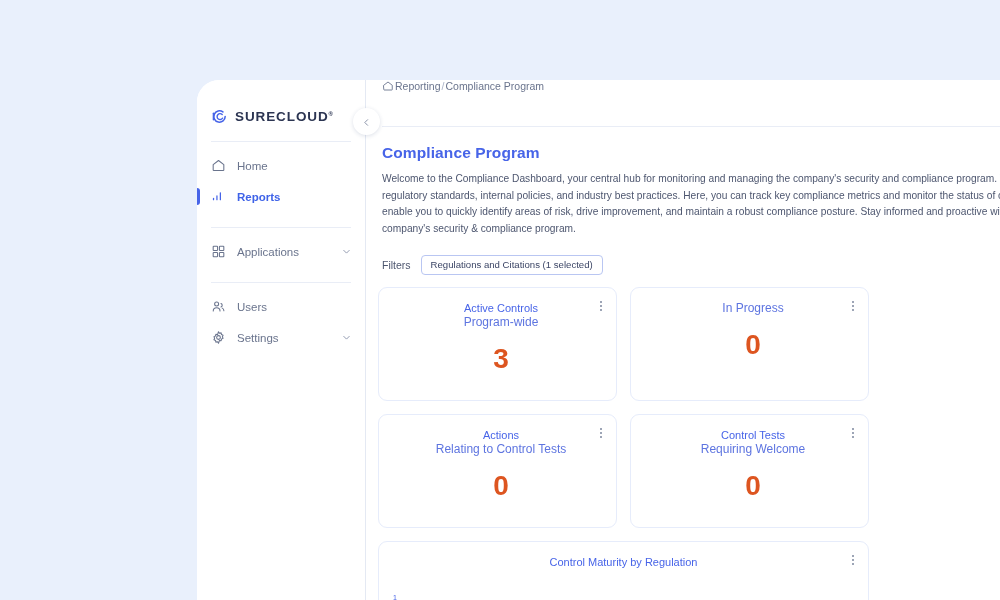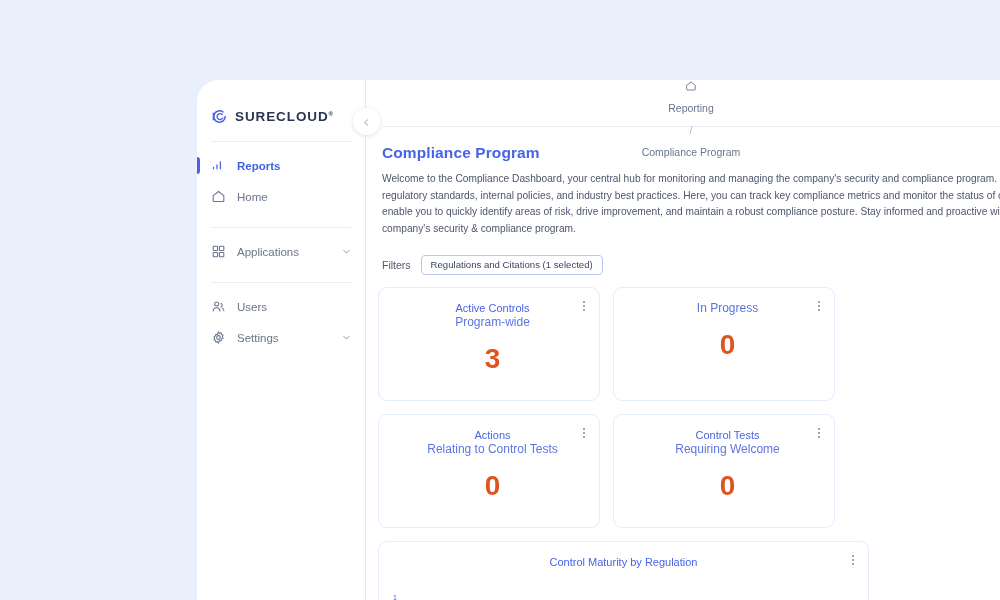--- a/index.html
+++ b/index.html
@@ -83,23 +83,23 @@
 
   
   #main {
     flex: 1;
     height: 520px;
     background: #ffffff;
     position: relative;
     overflow: hidden;
   }
   .crumb-row {
-    display: flex; align-items: center; gap: 10px;
+    display: flex; gap: 1px;
     height: 46px; padding-left: 16px;
-    font-size: 10.5px; color: #6a748d; flex-direction: column;
+    font-size: 10.5px; color: #6a748d;
   }
   .crumb-row .home-ico { width: 12px; height: 12px; flex: 0 0 12px; }
   .crumb-sep { color: #aab2c6; }
   .crumb-cur { color: #6a748d; }
   .crumb-rule { height: 1px; background: #e9edf6; margin: 0 0 0 16px; }
 
   .page-title {
     color: #4764e8;
     font-size: 15.5px; font-weight: 700;
     padding: 17px 0 0 16px;
@@ -137,21 +137,21 @@
     width: 640px;
   }
   .row { display: flex; gap: 13px; margin-bottom: 13px; }
 
   .card {
     background: #ffffff;
     border: 1px solid #e6ecfb;
     border-radius: 9px;
     position: relative;
   }
-  .kpi-card { width: 222px; height: 114px; padding-left: 7px; }
+  .kpi-card { width: 239px; height: 114px; padding-left: 7px; }
   .card-head {
     padding-top: 13px;
     text-align: center;
   }
   .card-title {
     color: #4764e8; font-size: 11px; font-weight: 400;
     line-height: 14px;
   }
   .card-sub {
     color: #5d74e0; font-size: 12px; line-height: 14px;
@@ -194,38 +194,38 @@
             <path d="M20 12a8 8 0 1 1-3.2-6.4" stroke="#4764e8" stroke-width="2.2" fill="none" stroke-linecap="round"></path>
             <path d="M15.8 9.2a4.2 4.2 0 1 0 .6 5.2" stroke="#4764e8" stroke-width="2" fill="none" stroke-linecap="round"></path>
           </svg>
         </span>
         <span class="brand-text"><span>SURECLOUD</span><sup>®</sup></span>
       </div>
 
       <div class="side-divider"></div>
 
       <div class="nav-group">
+        <div class="nav-item">
+          <span class="nav-ico">
+            <svg viewBox="0 0 24 24" width="15" height="15" fill="none" stroke="#6a748d" stroke-width="1.7" stroke-linecap="round" stroke-linejoin="round">
+              <path d="M3.5 10.5 12 4l8.5 6.5V19a1 1 0 0 1-1 1h-15a1 1 0 0 1-1-1z"></path>
+            </svg>
+          </span>
+          <span class="nav-label">Home</span>
+        </div>
+
         <div class="nav-item active">
           <span class="nav-ico">
             <svg viewBox="0 0 24 24" width="15" height="15" fill="none" stroke="#4764e8" stroke-width="2" stroke-linecap="round">
               <path d="M4 17v-2"></path>
                 <path d="M9.5 17v-6"></path>
                 <path d="M15 17V6"></path>
             </svg>
           </span>
           <span class="nav-label">Reports</span>
-        </div>
-
-        <div class="nav-item">
-          <span class="nav-ico">
-            <svg viewBox="0 0 24 24" width="15" height="15" fill="none" stroke="#6a748d" stroke-width="1.7" stroke-linecap="round" stroke-linejoin="round">
-              <path d="M3.5 10.5 12 4l8.5 6.5V19a1 1 0 0 1-1 1h-15a1 1 0 0 1-1-1z"></path>
-            </svg>
-          </span>
-          <span class="nav-label">Home</span>
         </div>
       </div>
 
       <div class="side-divider"></div>
 
       <div class="nav-group">
         <div class="nav-item">
           <span class="nav-ico">
             <svg viewBox="0 0 24 24" width="15" height="15" fill="none" stroke="#6a748d" stroke-width="1.7">
               <rect x="3.5" y="3.5" width="7" height="7" rx="1"></rect>

